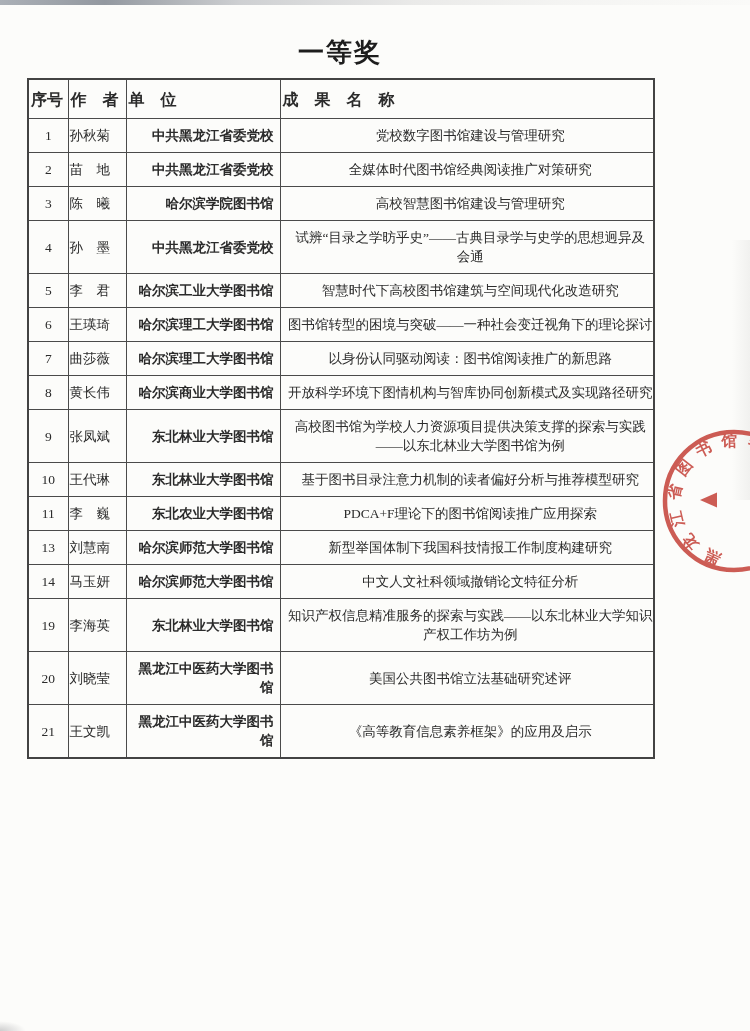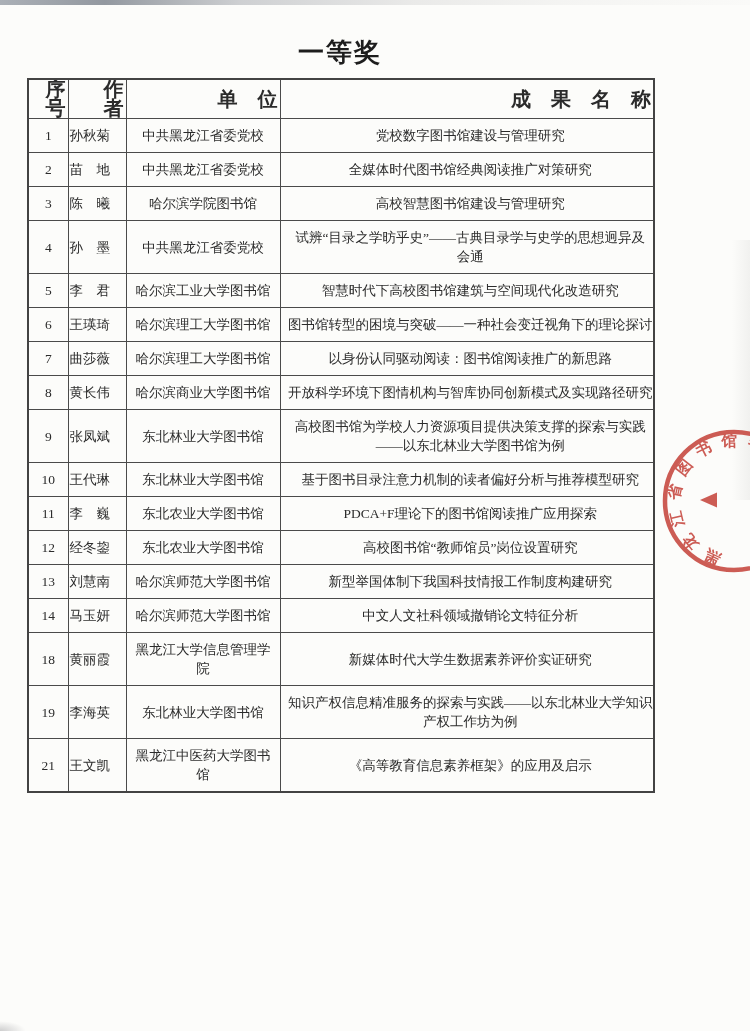--- a/index.html
+++ b/index.html
@@ -52,28 +52,28 @@
     border:1px solid #4a4a4a;
     vertical-align:middle;
     font-size:13.5px;
     line-height:19px;
     color:#2b2b2b;
     overflow:hidden;
   }
   table.awards{border:2px solid #434343;}
   table.awards thead th{
     height:38px;
-    font-size:20px;
+    font-size:16px;
     font-weight:700;
-    text-align:right;
+    text-align:left;
     padding:0 2px;
   }
   td.cell-no{ text-align:center; padding:7px 2px; font-size:13px;}
   td.cell-author{ text-align:left; padding:7px 1px; }
-  td.cell-unit{ text-align:center; padding:7px 6px 7px 6px; white-space:pre-line;}
+  td.cell-unit{ text-align:right; padding:7px 6px 7px 6px; white-space:pre-line;font-weight:bold;}
   td.cell-title{ text-align:center; padding:7px 0 7px 7px; white-space:pre-line;}
   
   .stamp{
     position:absolute;left:650px;top:408px;
     width:180px;height:195px;
     opacity:.88;
     pointer-events:none;
   }
   .stamp svg{display:block;}
 </style>
@@ -176,60 +176,54 @@
       <td class="cell-title">基于图书目录注意力机制的读者偏好分析与推荐模型研究</td>
     </tr>
 
     <tr>
       <td class="cell-no">11</td>
       <td class="cell-author">李　巍</td>
       <td class="cell-unit">东北农业大学图书馆</td>
       <td class="cell-title">PDCA+F理论下的图书馆阅读推广应用探索</td>
     </tr>
 
-    <tr>
-      <td class="cell-no">12</td>
-      <td class="cell-author">经冬鋆</td>
-      <td class="cell-unit">东北农业大学图书馆</td>
-      <td class="cell-title">高校图书馆“教师馆员”岗位设置研究</td>
-    </tr>
 
     <tr>
       <td class="cell-no">13</td>
       <td class="cell-author">刘慧南</td>
       <td class="cell-unit">哈尔滨师范大学图书馆</td>
       <td class="cell-title">新型举国体制下我国科技情报工作制度构建研究</td>
     </tr>
 
     <tr>
       <td class="cell-no">14</td>
       <td class="cell-author">马玉妍</td>
       <td class="cell-unit">哈尔滨师范大学图书馆</td>
       <td class="cell-title">中文人文社科领域撤销论文特征分析</td>
     </tr>
 
 
 
 
-    <tr>
-      <td class="cell-no">18</td>
-      <td class="cell-author">黄丽霞</td>
-      <td class="cell-unit">黑龙江大学信息管理学
-院</td>
-      <td class="cell-title">新媒体时代大学生数据素养评价实证研究</td>
-    </tr>
 
     <tr>
       <td class="cell-no">19</td>
       <td class="cell-author">李海英</td>
       <td class="cell-unit">东北林业大学图书馆</td>
       <td class="cell-title">知识产权信息精准服务的探索与实践——以东北林业大学知识
 产权工作坊为例</td>
     </tr>
 
+    <tr>
+      <td class="cell-no">20</td>
+      <td class="cell-author">刘晓莹</td>
+      <td class="cell-unit">黑龙江中医药大学图书
+馆</td>
+      <td class="cell-title">美国公共图书馆立法基础研究述评</td>
+    </tr>
 
     <tr>
       <td class="cell-no">21</td>
       <td class="cell-author">王文凯</td>
       <td class="cell-unit">黑龙江中医药大学图书
 馆</td>
       <td class="cell-title">《高等教育信息素养框架》的应用及启示</td>
     </tr>
   </tbody>
   </table>

